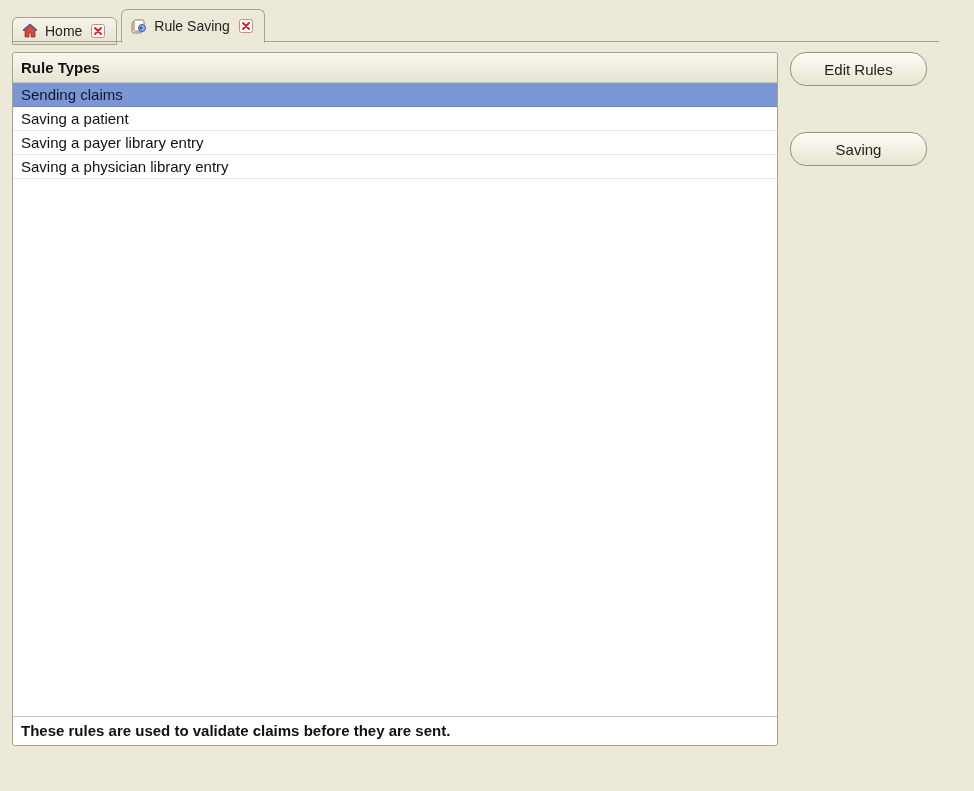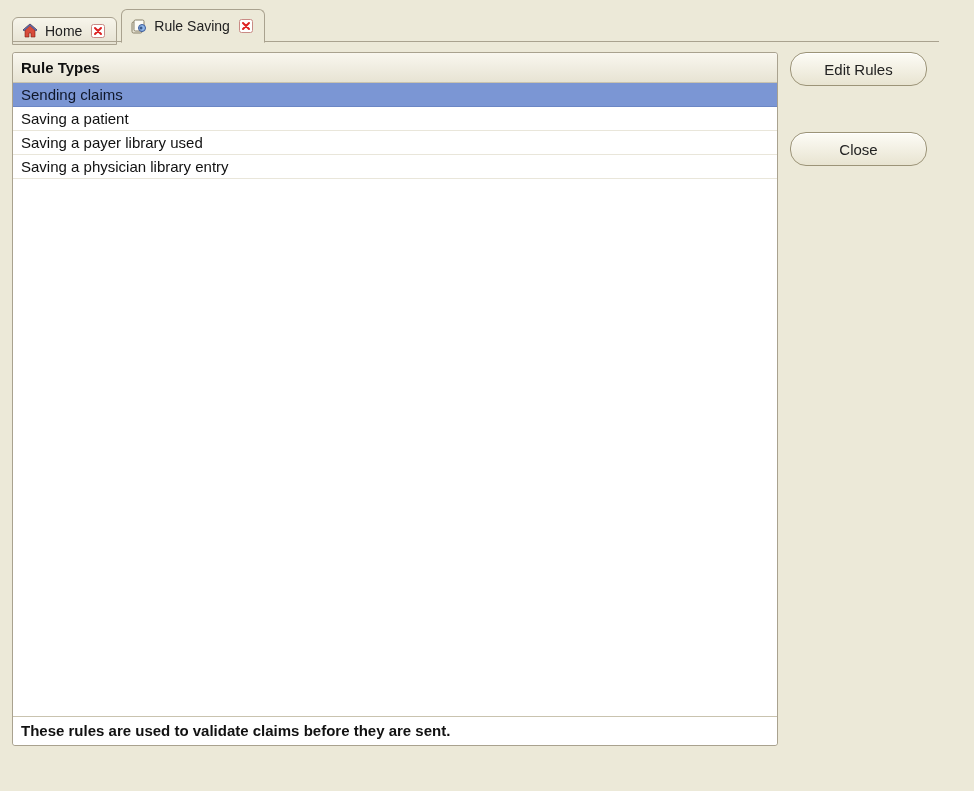--- a/index.html
+++ b/index.html
@@ -199,28 +199,28 @@
 
   <div class="content-outer">
     <div class="content">
 
       <div class="panel">
         <div class="list-box">
           <div class="list-header">Rule Types</div>
           <div class="list-body">
             <div class="row selected">Sending claims</div>
             <div class="row">Saving a patient</div>
-            <div class="row">Saving a payer library used</div>
+            <div class="row">Saving a payer library entry</div>
             <div class="row">Saving a physician library entry</div>
           </div>
           <div class="list-footer">These rules are used to validate claims before they are sent.</div>
         </div>
       </div>
 
       <div class="sidebar">
         <button class="btn">Edit Rules</button>
-        <button class="btn">Close</button>
+        <button class="btn">Saving</button>
       </div>
 
     </div>
   </div>
 
 </div>
 
 </body></html>

